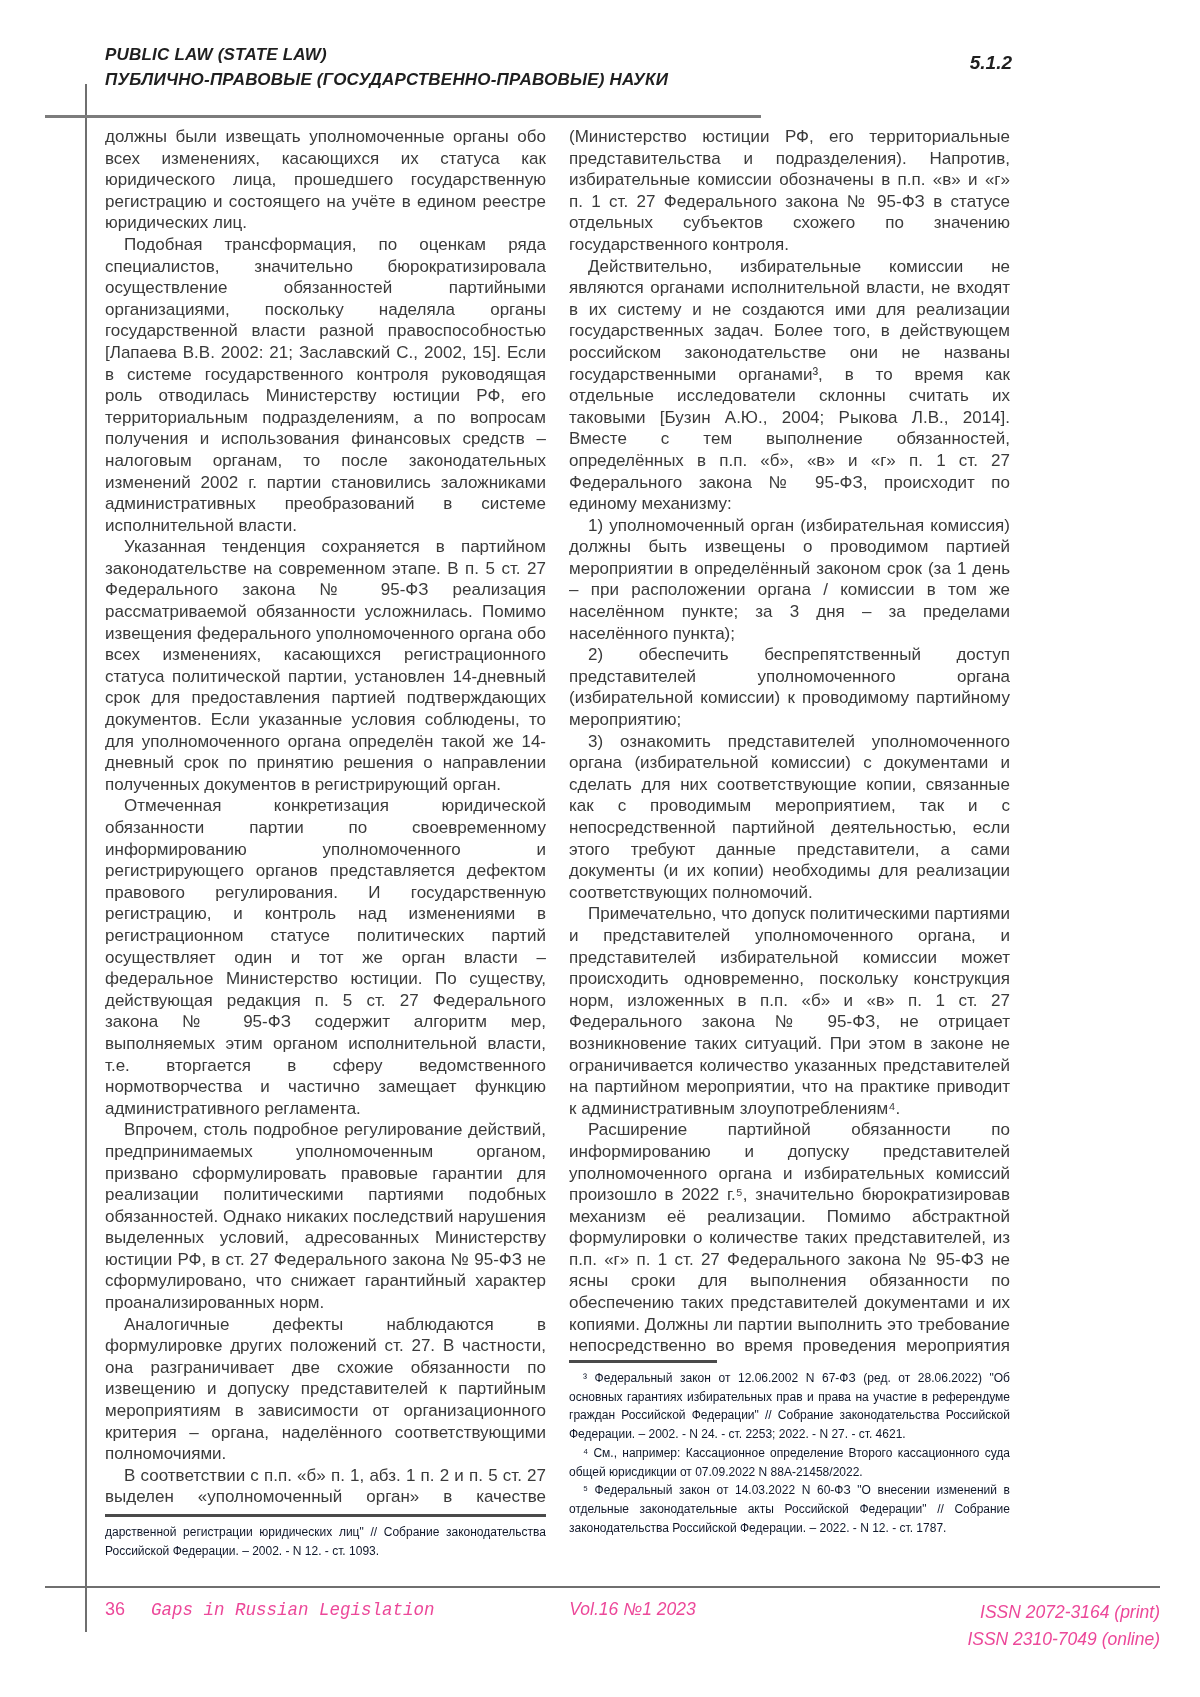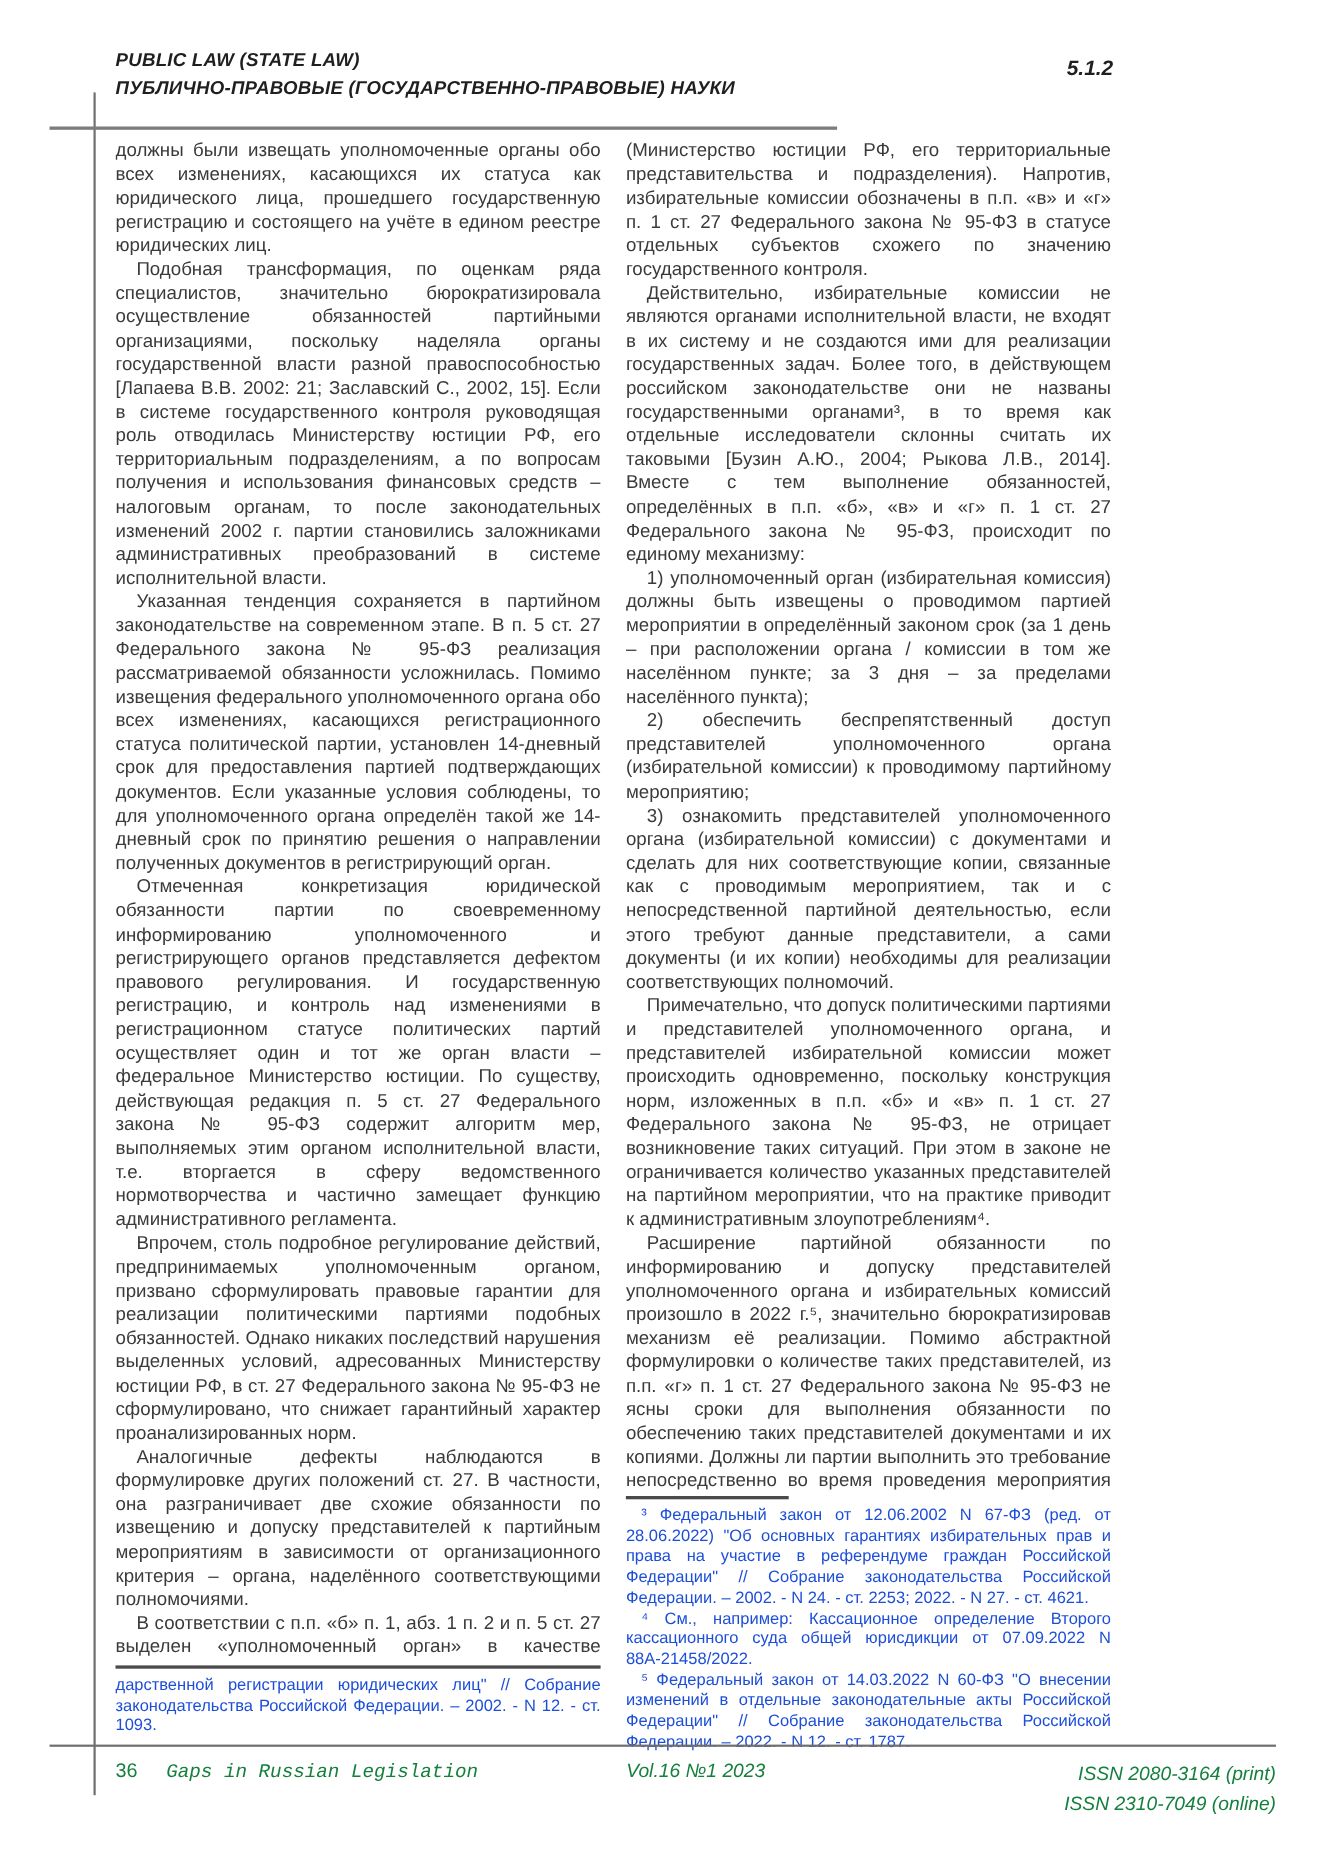--- a/index.html
+++ b/index.html
@@ -37,30 +37,30 @@
     margin:0; font-size:17px; line-height:21.6px;
     text-align:justify; text-justify:inter-word;
     hyphens:auto; -webkit-hyphens:auto;
   }
   .body-text p.indent { text-indent:19px; }
 
   
   .fn-sep-full  { width:441px; height:3px; background:#4a4a4a; margin:4px 0 6px 0; }
   .fn-sep-short { width:148px; height:3px; background:#4a4a4a; margin:6px 0 6px 0; }
   .footnotes p {
-    margin:0; font-size:15px; line-height:18.7px;
-    text-align:justify; text-justify:inter-word; color:#1d4ed8;
+    margin:0; font-size:12px; line-height:18.7px;
+    text-align:justify; text-justify:inter-word; color:#0f172a;
   }
   .footnotes p.indent { text-indent:14px; }
 
   
   .footer {
     position:absolute; left:105px; top:1599px; width:1055px;
     display:flex; align-items:flex-start;
-    font-size:17.5px; color:#15803d;
+    font-size:17.5px; color:#ec4899;
   }
   .footer .f-left   { flex:1.2; display:flex; gap:26px; align-items:baseline; }
   .footer .f-center { flex:1;   text-align:center; font-style:italic; }
   .footer .f-right  { flex:1.2; text-align:right;  font-style:italic; }
   .page-number { font-style:normal; font-size:18px; }
   .journal-title { font-style:italic;font-family:Liberation Mono, monospace; }
   .f-right div { line-height:27px; }
 </style>
 </head>
 <body>
@@ -112,18 +112,18 @@
   </main>
 
   <div class="footer-rule"></div>
   <footer class="footer">
     <div class="f-left">
       <span class="page-number">36</span>
       <span class="journal-title">Gaps in Russian Legislation</span>
     </div>
     <div class="f-center">Vol.16  №1  2023</div>
     <div class="f-right">
-      <div>ISSN 2080-3164 (print)</div>
+      <div>ISSN 2072-3164 (print)</div>
       <div>ISSN 2310-7049 (online)</div>
     </div>
   </footer>
 
 </div>
 
 </body></html>

